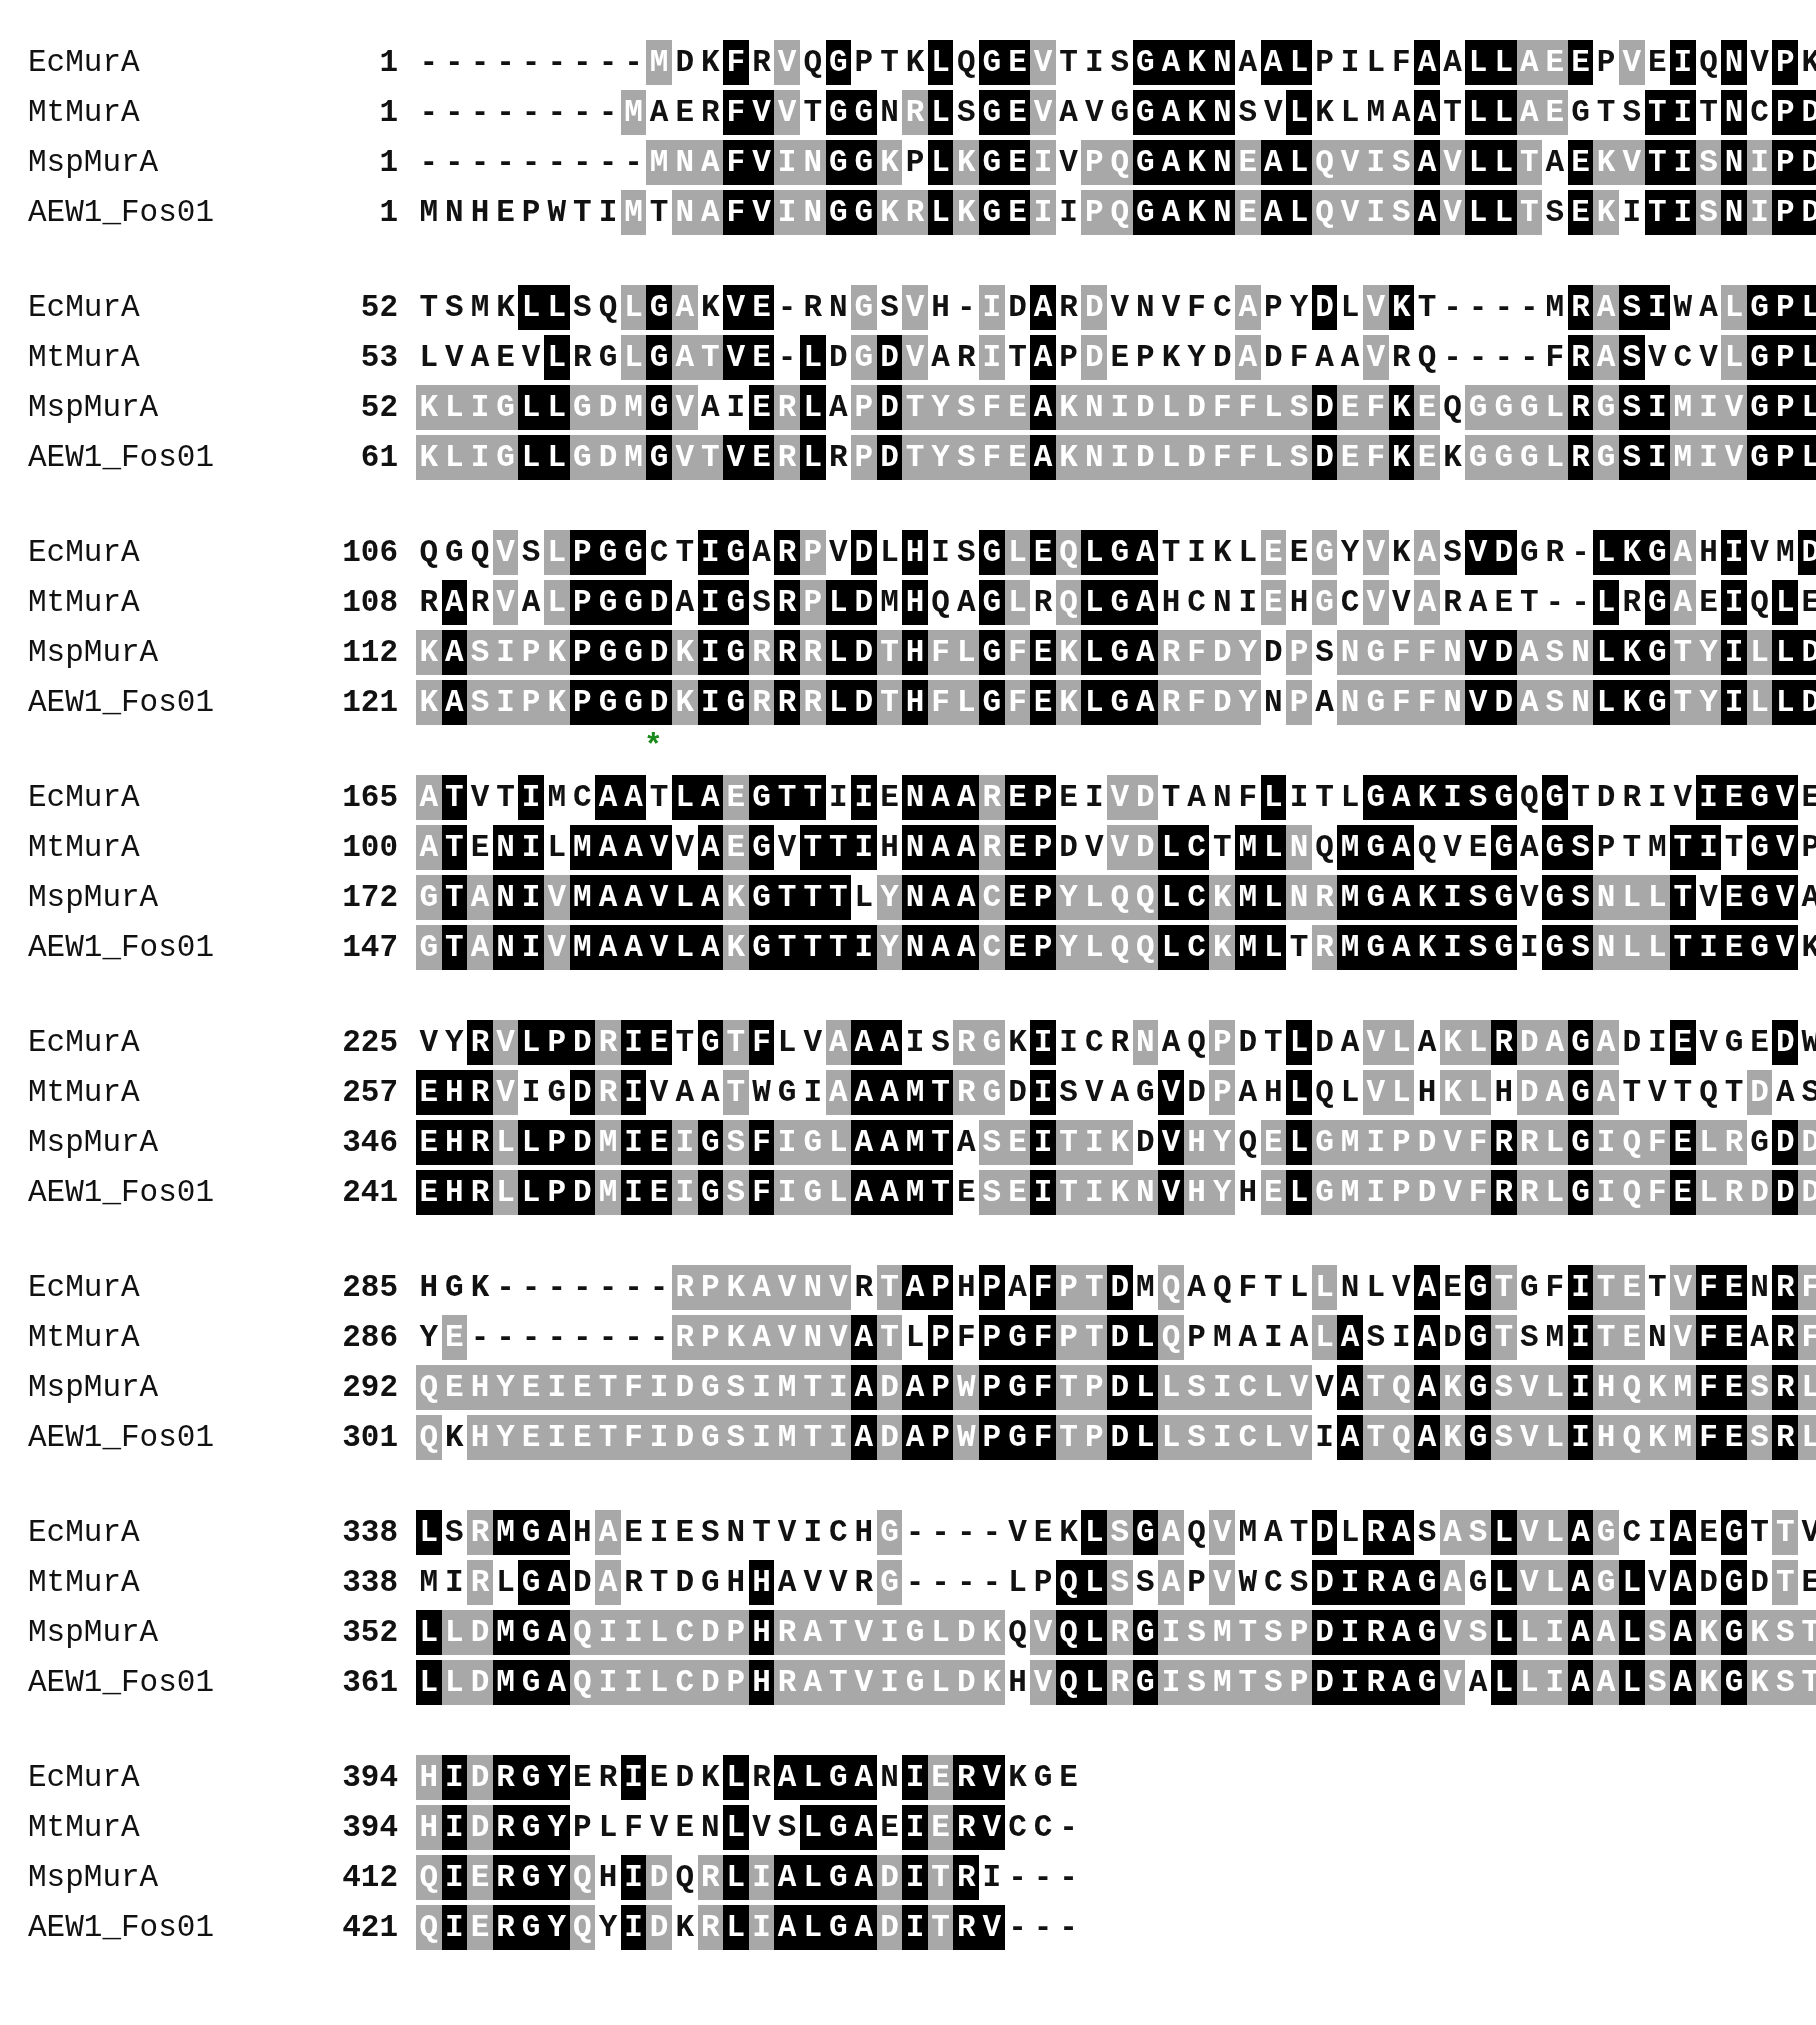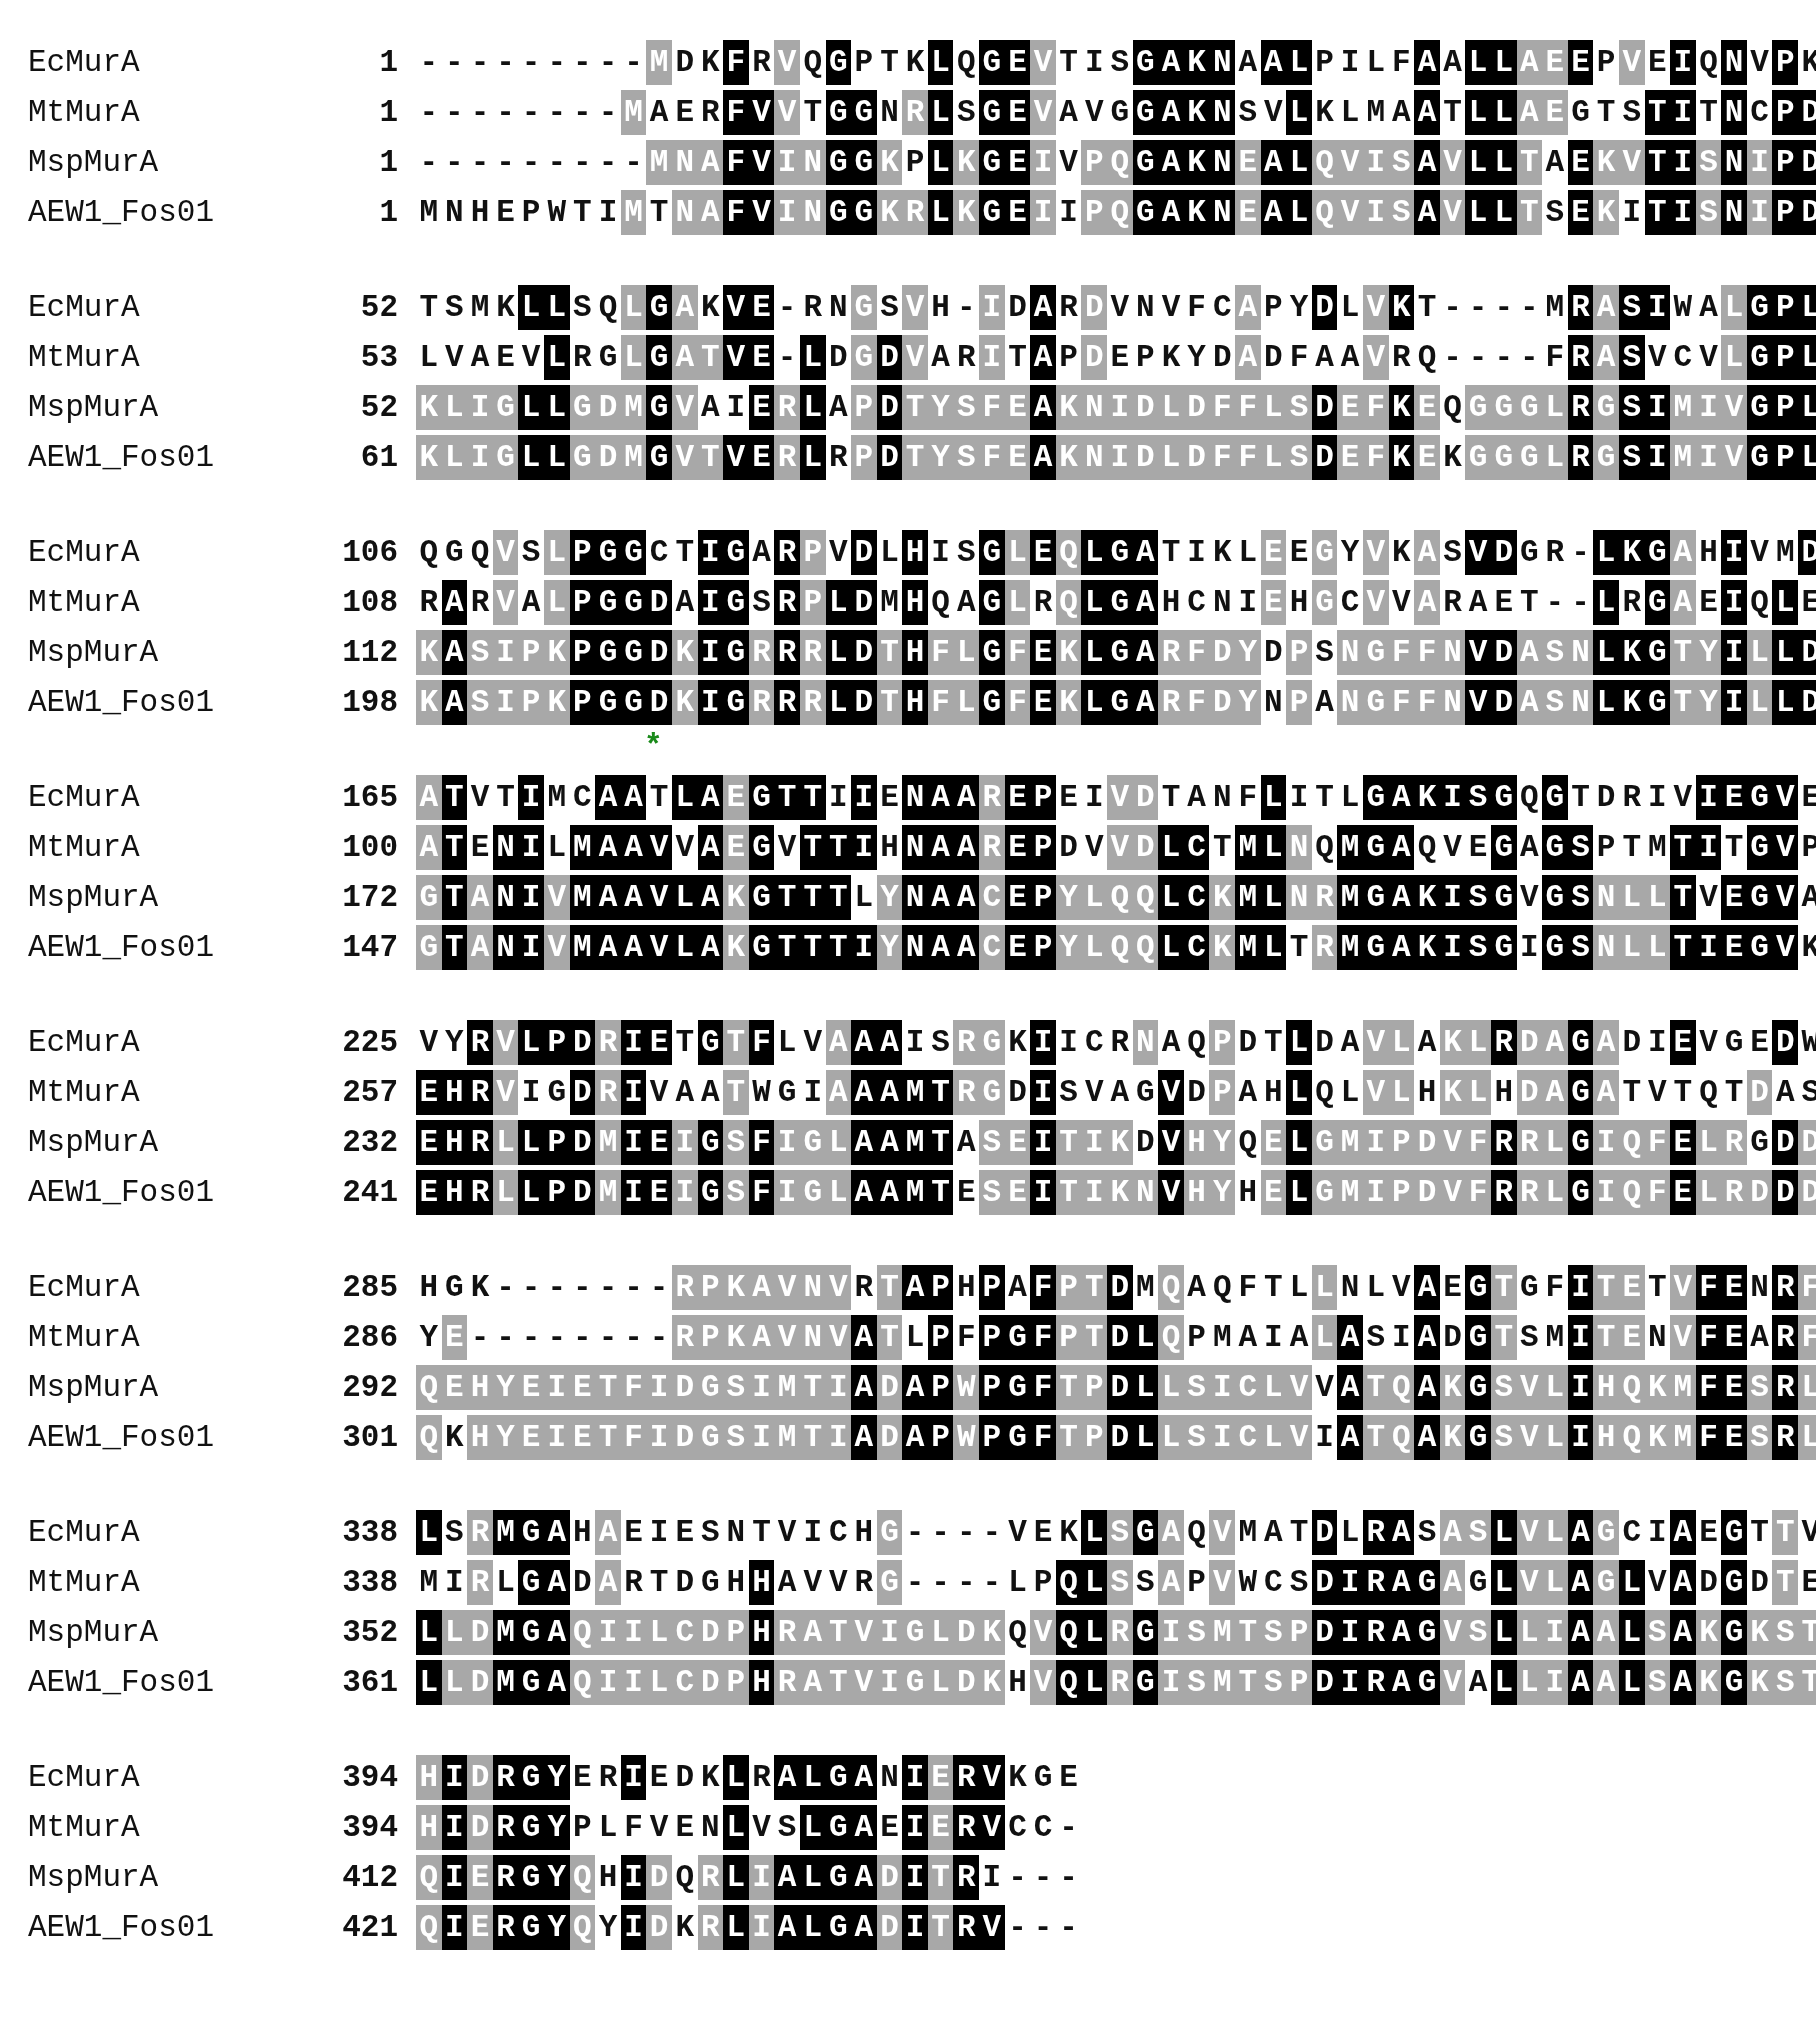--- a/index.html
+++ b/index.html
@@ -691,21 +691,21 @@
           <span class="res sim">T</span>
           <span class="res sim">Y</span>
           <span class="res id">I</span>
           <span class="res sim">L</span>
           <span class="res id">L</span>
           <span class="res id">D</span>
         </span>
       </div>
       <div class="row">
         <span class="name">AEW1_Fos01</span>
-        <span class="num">198</span>
+        <span class="num">121</span>
         <span class="seq">
           <span class="res sim">K</span>
           <span class="res id">A</span>
           <span class="res sim">S</span>
           <span class="res sim">I</span>
           <span class="res sim">P</span>
           <span class="res sim">K</span>
           <span class="res id">P</span>
           <span class="res id">G</span>
           <span class="res id">G</span>
@@ -1125,21 +1125,21 @@
           <span class="res">T</span>
           <span class="res">Q</span>
           <span class="res">T</span>
           <span class="res sim">D</span>
           <span class="res">A</span>
           <span class="res">S</span>
         </span>
       </div>
       <div class="row">
         <span class="name">MspMurA</span>
-        <span class="num">232</span>
+        <span class="num">346</span>
         <span class="seq">
           <span class="res id">E</span>
           <span class="res id">H</span>
           <span class="res id">R</span>
           <span class="res sim">L</span>
           <span class="res id">L</span>
           <span class="res id">P</span>
           <span class="res id">D</span>
           <span class="res sim">M</span>
           <span class="res id">I</span>

